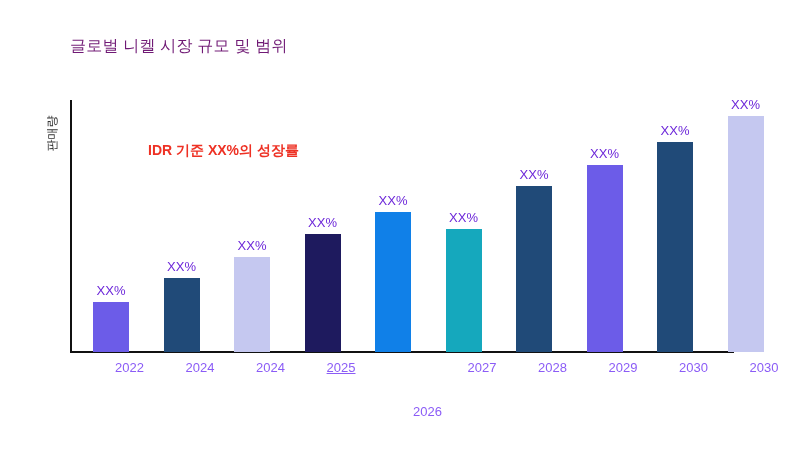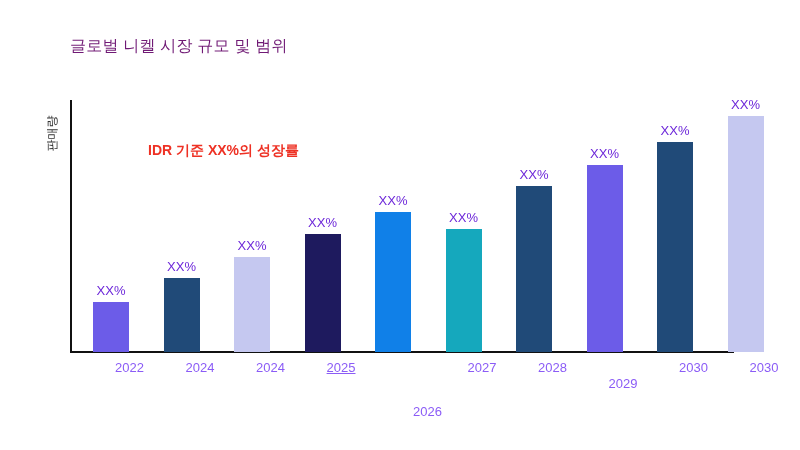--- a/index.html
+++ b/index.html
@@ -184,20 +184,20 @@
         </div>
       </div>
     <div id="ticks-layer">
         <div class="x-tick-label" style="left: 8px; width: 66px;">2022</div>
         <div class="x-tick-label" style="left: 78.5px; width: 66px;">2024</div>
         <div class="x-tick-label" style="left: 149px; width: 66px;">2024</div>
         <div class="x-tick-label" style="left: 219.5px; width: 66px; text-decoration: underline;">2025</div>
         <div class="x-tick-label" style="left: 306px; width: 66px; margin-top: 44px;">2026</div>
         <div class="x-tick-label" style="left: 360.5px; width: 66px;">2027</div>
         <div class="x-tick-label" style="left: 431px; width: 66px;">2028</div>
-        <div class="x-tick-label" style="left: 501.5px; width: 66px; margin-top: 16px;">2029</div>
+        <div class="x-tick-label" style="left: 501.5px; width: 66px;">2029</div>
         <div class="x-tick-label" style="left: 572px; width: 66px;">2030</div>
         <div class="x-tick-label" style="left: 642.5px; width: 66px;">2030</div>
       </div>
   </div>
 
 
 </div>
 
 </body></html>

